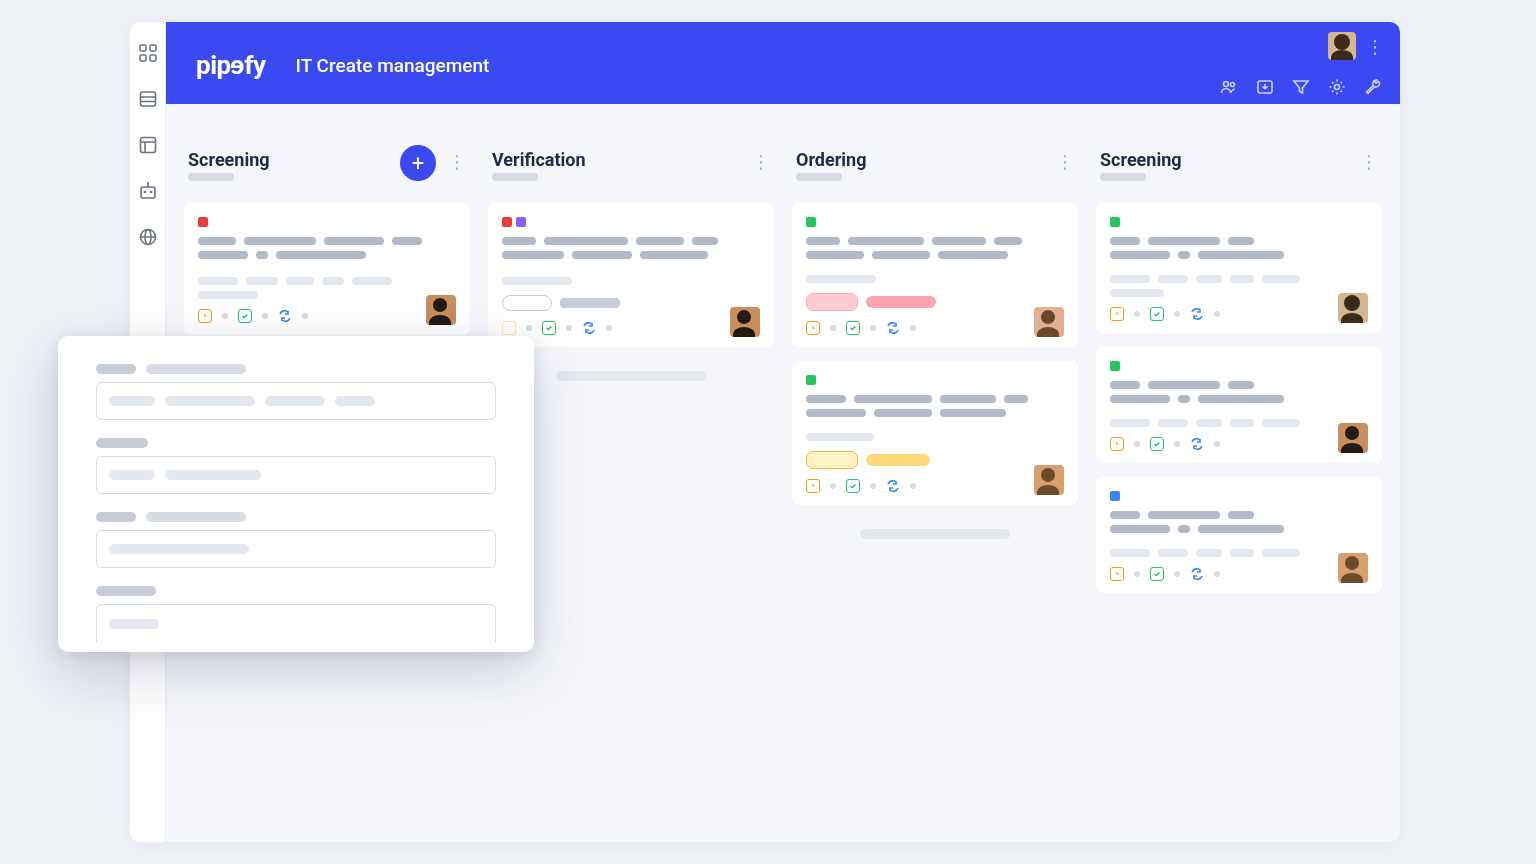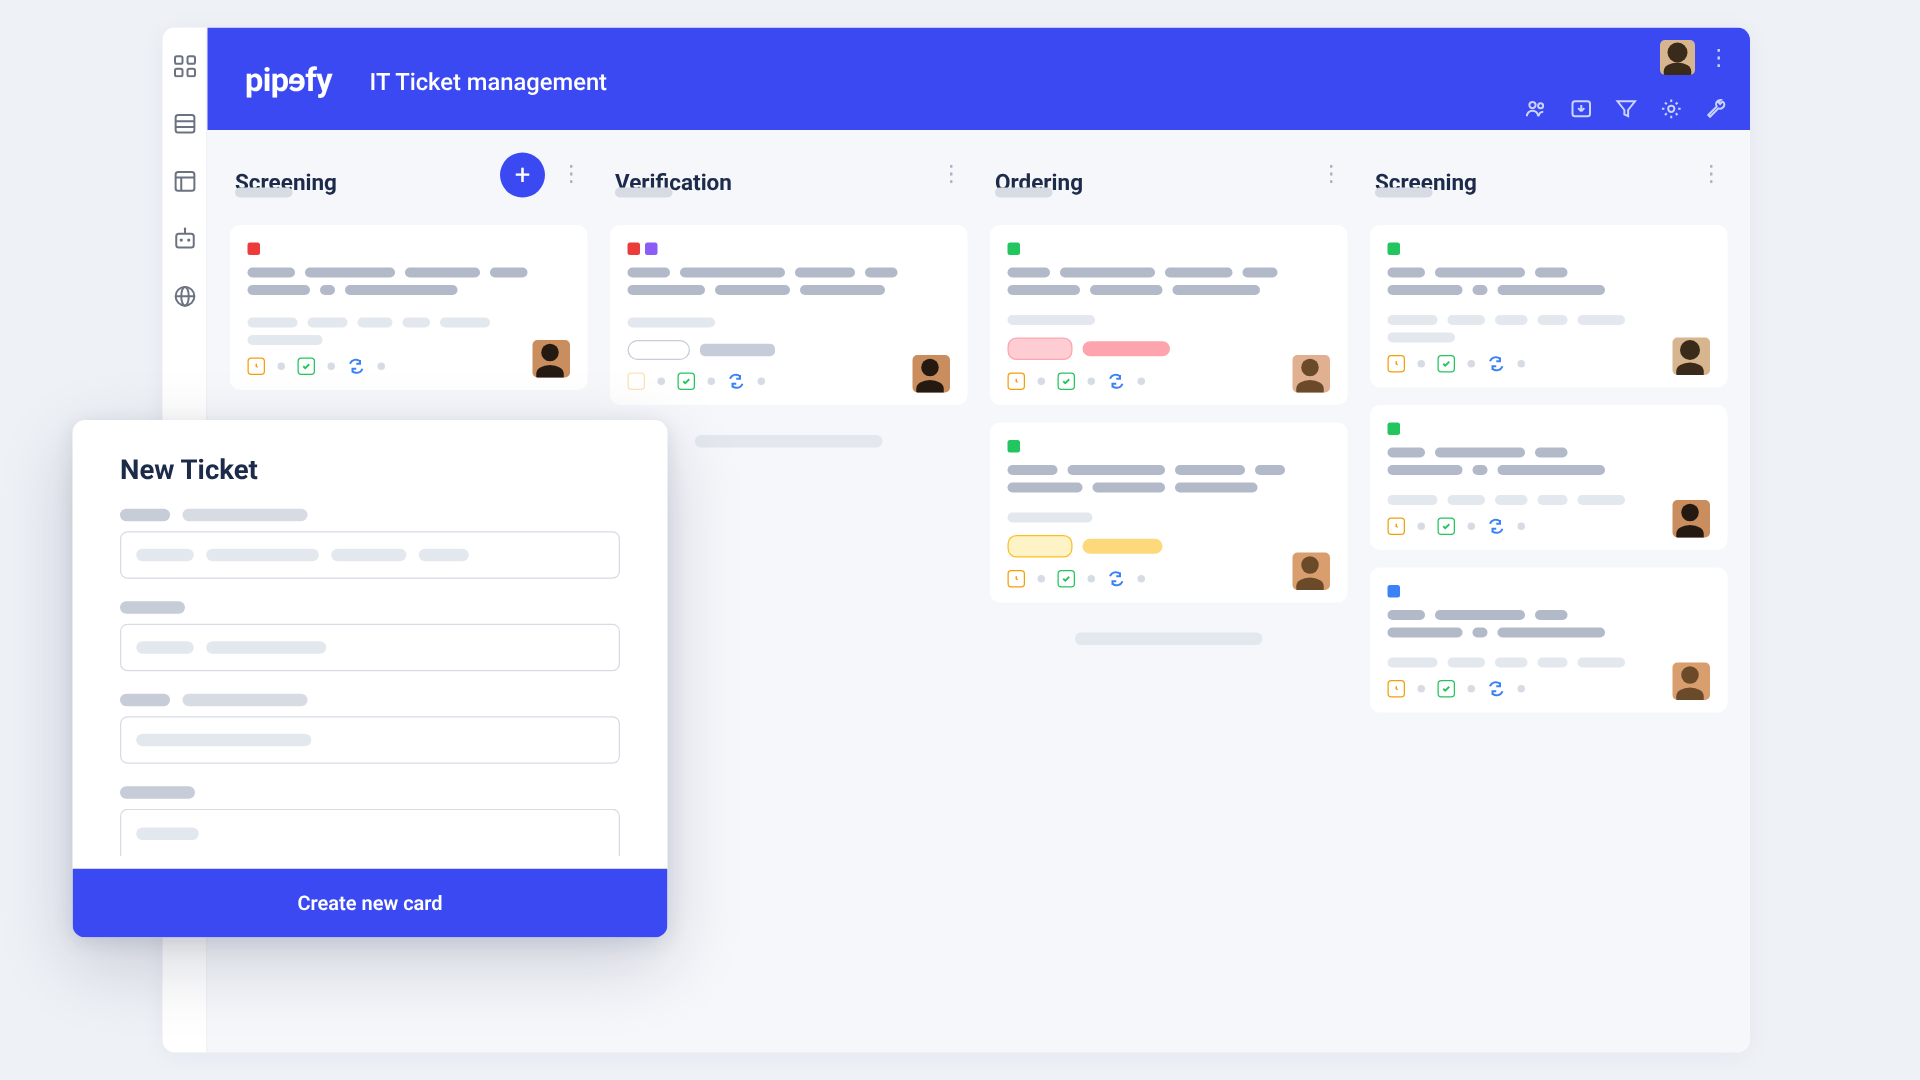--- a/index.html
+++ b/index.html
@@ -125,25 +125,26 @@
     overflow: hidden;
   }
   .column {
     width: 286px;
     display: flex;
     flex-direction: column;
     gap: 14px;
   }
   .col-head {
     display: flex;
-    align-items: center;
+    align-items: flex-start;
     gap: 10px;
     padding: 4px 0 0 4px;
     position: relative;
     height: 44px;
+    margin-top: 23px;
   }
   .col-title { font-size: 18px; font-weight: 700; color: #1d2b4a; }
   .subbar {
     position: absolute;
     left: 4px;
     top: 28px;
     width: 46px;
     height: 8px;
     border-radius: 4px;
     background: #d6dbe4;
@@ -280,21 +281,21 @@
           <ellipse cx="9" cy="9" rx="3" ry="7.5" stroke="currentColor" stroke-width="1.6"></ellipse>
           <line x1="1.5" y1="9" x2="16.5" y2="9" stroke="currentColor" stroke-width="1.6"></line>
         </svg>
     </div>
   </div>
 
   <div class="main">
 
     <div class="header">
       <div class="brand">pip<span class="brand-e">e</span>fy</div>
-      <div class="page-title">IT Ticket management</div>
+      <div class="page-title">IT Create management</div>
 
       <div class="header-right-top">
         <span class="avatar f1"></span>
         <span class="dots-icon">⋮</span>
       </div>
       <div class="header-right-bottom">
         <span class="hicon">
           <svg width="18" height="18" viewBox="0 0 18 18" fill="none" stroke="currentColor" stroke-width="1.6">
               <circle cx="6" cy="6" r="2.5"></circle>
               <circle cx="12.5" cy="6.5" r="2"></circle>
@@ -699,21 +700,20 @@
           </div>
         </div>
       </div>
 
     </div>
   </div>
 </div>
 
 <div class="modal">
   <div class="modal-body">
-    <div class="modal-title">New Ticket</div>
 
     <div class="field-group">
       <div class="lbl-row">
           <div class="lbl" style="width:40px"></div>
           <div class="lbl" style="width:100px;background:#d6dbe4;"></div>
         </div>
       <div class="input">
         <div class="ph" style="width:46px"></div>
           <div class="ph" style="width:90px"></div>
           <div class="ph" style="width:60px"></div>
@@ -743,14 +743,13 @@
 
     <div class="field-group">
       <div class="lbl-row">
           <div class="lbl" style="width:60px"></div>
         </div>
       <div class="input" style="border-bottom:none;border-radius:6px 6px 0 0;">
         <div class="ph" style="width:50px"></div>
       </div>
     </div>
   </div>
-  <div class="modal-footer">Create new card</div>
 </div>
 
 </body></html>

